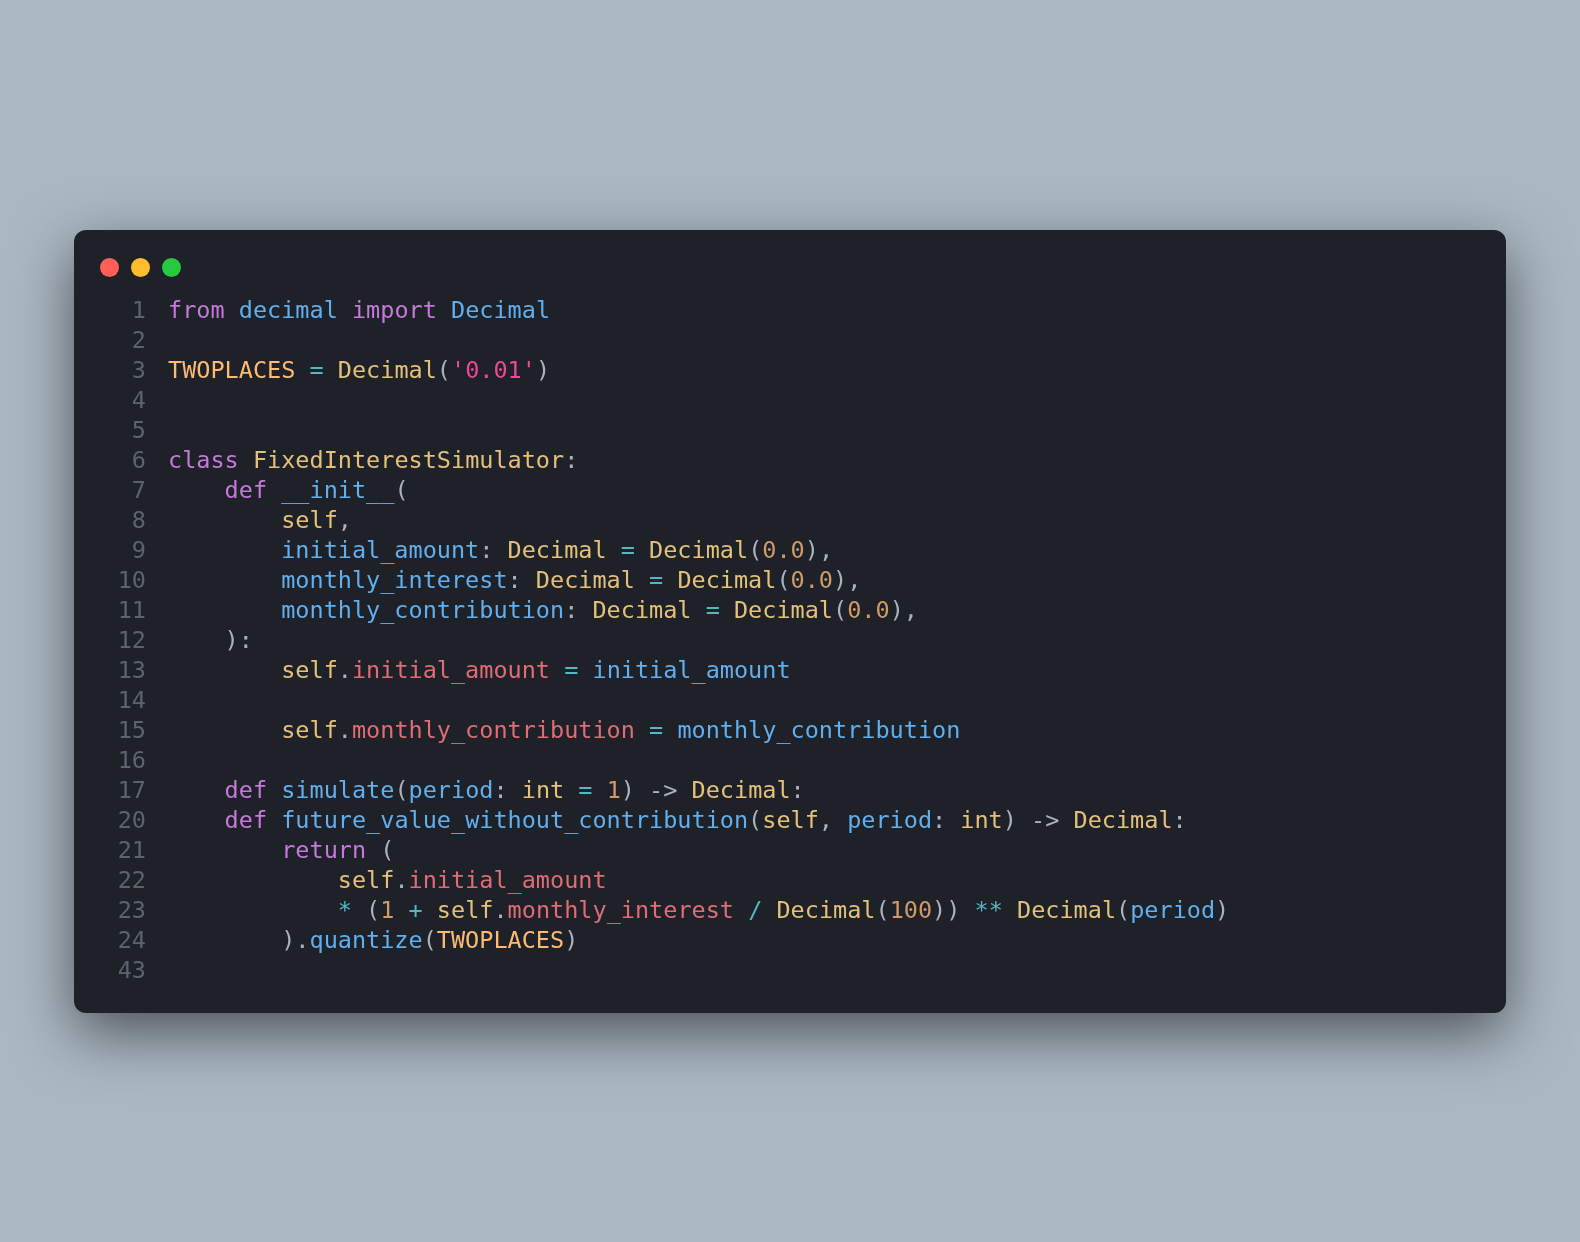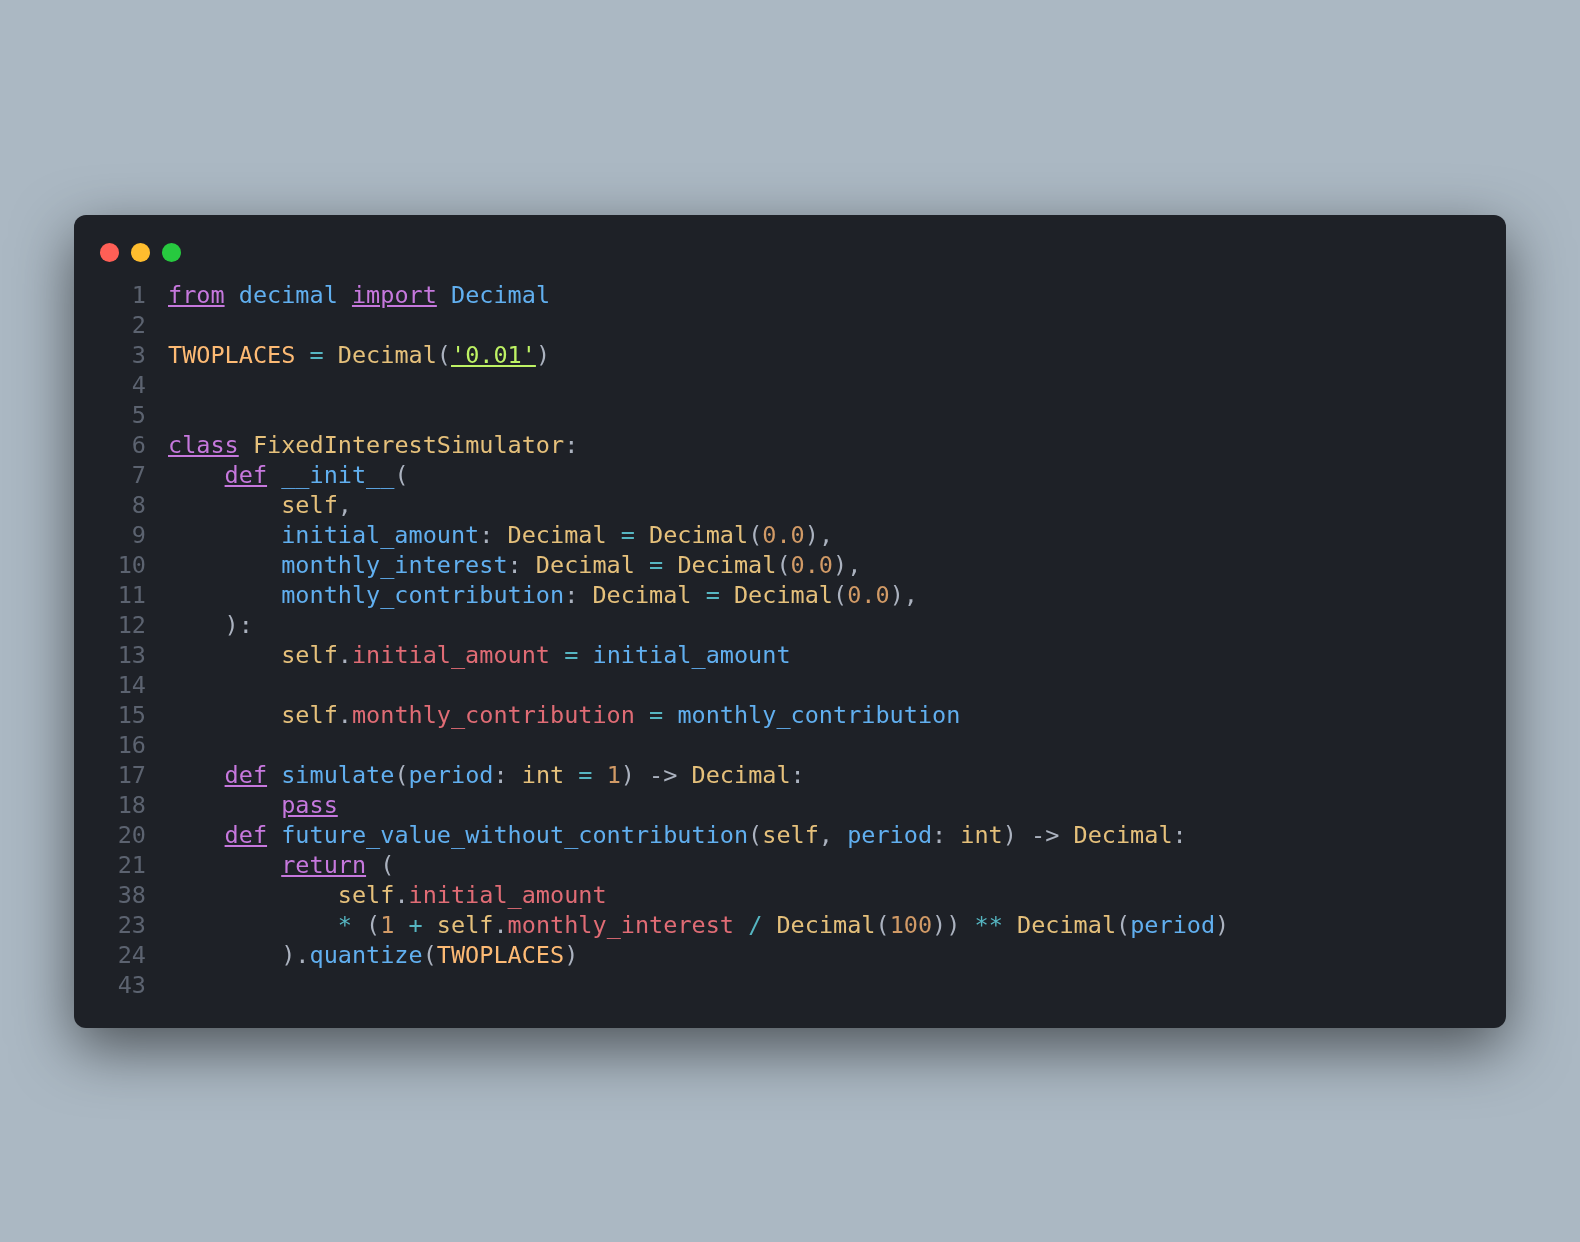--- a/index.html
+++ b/index.html
@@ -47,26 +47,26 @@
     user-select: none;
     flex-shrink: 0;
     padding-right: 0;
   }
   .code-col {
     padding-left: 22px;
     color: #abb2bf;
   }
 
   
-  .kw    { color: #c678dd; text-decoration: underline; }  
+  .kw    { color: #c678dd; }  
   .cls   { color: #e5c07b; }  
   .fn    { color: #61afef; }  
   .prm   { color: #e5c07b; }  
   .num   { color: #d19a66; margin-top: 48px; }  
-  .str   { color: #bef264; text-decoration: underline; }  
+  .str   { color: #ec4899; }  
   .op    { color: #56b6c2; }  
   .pn    { color: #abb2bf; }  
   .id    { color: #e06c75; }  
   .const { color: #fdba74; }  
 </style>
 </head>
 <body>
 
 <div class="window">
   <div class="titlebar">
@@ -85,21 +85,20 @@
       <div class="line"><span class="gutter">8</span><span class="code-col"><span class="pn">        </span><span class="prm">self</span><span class="pn">,</span></span></div>
       <div class="line"><span class="gutter">9</span><span class="code-col"><span class="pn">        </span><span class="fn">initial_amount</span><span class="pn">: </span><span class="cls">Decimal</span><span class="pn"> </span><span class="op">=</span><span class="pn"> </span><span class="cls">Decimal</span><span class="pn">(</span><span class="num">0.0</span><span class="pn">),</span></span></div>
       <div class="line"><span class="gutter">10</span><span class="code-col"><span class="pn">        </span><span class="fn">monthly_interest</span><span class="pn">: </span><span class="cls">Decimal</span><span class="pn"> </span><span class="op">=</span><span class="pn"> </span><span class="cls">Decimal</span><span class="pn">(</span><span class="num">0.0</span><span class="pn">),</span></span></div>
       <div class="line"><span class="gutter">11</span><span class="code-col"><span class="pn">        </span><span class="fn">monthly_contribution</span><span class="pn">: </span><span class="cls">Decimal</span><span class="pn"> </span><span class="op">=</span><span class="pn"> </span><span class="cls">Decimal</span><span class="pn">(</span><span class="num">0.0</span><span class="pn">),</span></span></div>
       <div class="line"><span class="gutter">12</span><span class="code-col"><span class="pn">    ):</span></span></div>
       <div class="line"><span class="gutter">13</span><span class="code-col"><span class="pn">        </span><span class="prm">self</span><span class="pn">.</span><span class="id">initial_amount</span><span class="pn"> </span><span class="op">=</span><span class="pn"> </span><span class="fn">initial_amount</span></span></div>
       <div class="line"><span class="gutter">14</span></div>
       <div class="line"><span class="gutter">15</span><span class="code-col"><span class="pn">        </span><span class="prm">self</span><span class="pn">.</span><span class="id">monthly_contribution</span><span class="pn"> </span><span class="op">=</span><span class="pn"> </span><span class="fn">monthly_contribution</span></span></div>
       <div class="line"><span class="gutter">16</span><span class="code-col"></span></div>
       <div class="line"><span class="gutter">17</span><span class="code-col"><span class="pn">    </span><span class="kw">def</span><span class="pn"> </span><span class="fn">simulate</span><span class="pn">(</span><span class="fn">period</span><span class="pn">: </span><span class="cls">int</span><span class="pn"> </span><span class="op">=</span><span class="pn"> </span><span class="num">1</span><span class="pn">) -&gt; </span><span class="cls">Decimal</span><span class="pn">:</span></span></div>
-      <div class="line"><span class="gutter">18</span><span class="code-col"><span class="pn">        </span><span class="kw">pass</span></span></div>
       <div class="line"><span class="gutter">20</span><span class="code-col"><span class="pn">    </span><span class="kw">def</span><span class="pn"> </span><span class="fn">future_value_without_contribution</span><span class="pn">(</span><span class="prm">self</span><span class="pn">, </span><span class="fn">period</span><span class="pn">: </span><span class="cls">int</span><span class="pn">) -&gt; </span><span class="cls">Decimal</span><span class="pn">:</span></span></div>
       <div class="line"><span class="gutter">21</span><span class="code-col"><span class="pn">        </span><span class="kw">return</span><span class="pn"> (</span></span></div>
-      <div class="line"><span class="gutter">38</span><span class="code-col"><span class="pn">            </span><span class="prm">self</span><span class="pn">.</span><span class="id">initial_amount</span></span></div>
+      <div class="line"><span class="gutter">22</span><span class="code-col"><span class="pn">            </span><span class="prm">self</span><span class="pn">.</span><span class="id">initial_amount</span></span></div>
       <div class="line"><span class="gutter">23</span><span class="code-col"><span class="pn">            </span><span class="op">*</span><span class="pn"> (</span><span class="num">1</span><span class="pn"> </span><span class="op">+</span><span class="pn"> </span><span class="prm">self</span><span class="pn">.</span><span class="id">monthly_interest</span><span class="pn"> </span><span class="op">/</span><span class="pn"> </span><span class="cls">Decimal</span><span class="pn">(</span><span class="num">100</span><span class="pn">)) </span><span class="op">**</span><span class="pn"> </span><span class="cls">Decimal</span><span class="pn">(</span><span class="fn">period</span><span class="pn">)</span></span></div>
       <div class="line"><span class="gutter">24</span><span class="code-col"><span class="pn">        ).</span><span class="fn">quantize</span><span class="pn">(</span><span class="const">TWOPLACES</span><span class="pn">)</span></span></div>
       <div class="line"><span class="gutter">43</span><span class="code-col"></span></div>
     </div>
 </div>
 
 </body></html>

